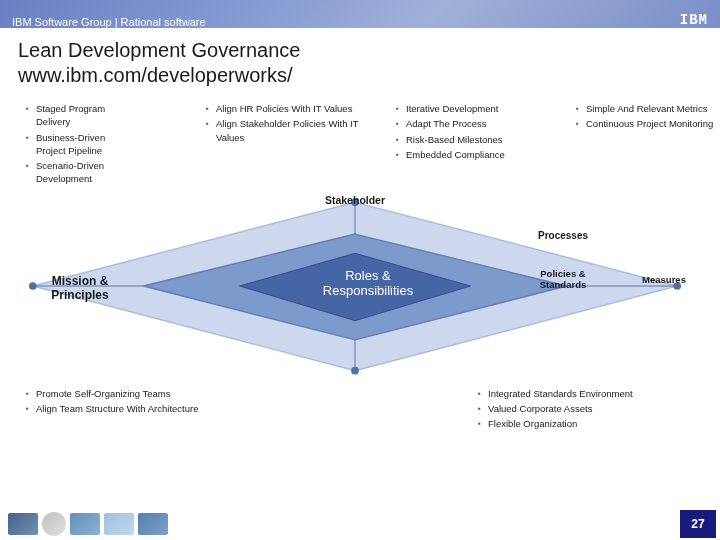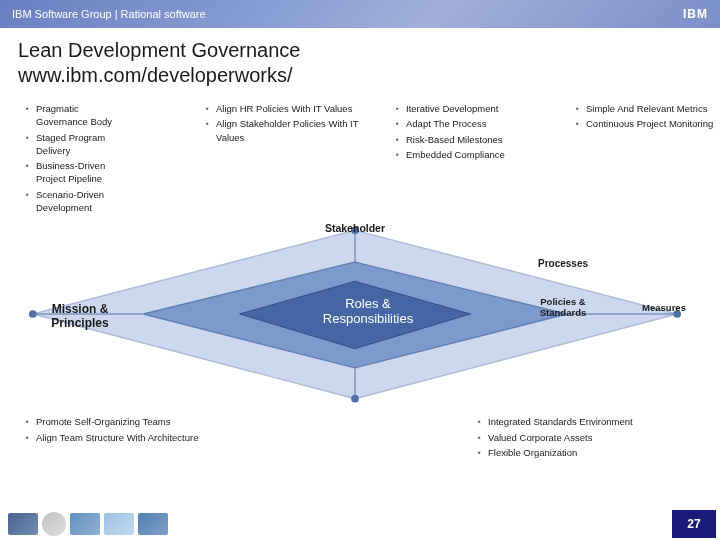--- a/index.html
+++ b/index.html
@@ -11,33 +11,34 @@
       background: #ffffff;
       overflow: hidden;
       position: relative;
     }
 
     
     .top-bar {
       background: linear-gradient(135deg, #6a7fc1 0%, #8a9fd4 40%, #a0b0d8 60%, #7a8fc8 100%);
       height: 28px;
       display: flex;
-      align-items: center;
+      align-items: flex-end;
       padding: 0 12px;
       justify-content: space-between;
     }
     .top-bar-title {
       color: #ffffff;
       font-size: 11px;
     }
     .ibm-logo {
       color: #ffffff;
       font-weight: bold;
-      font-size: 12px;
+      font-size: 14px;
       letter-spacing: 1px;
+      font-family: Liberation Mono, monospace;
     }
 
     
     .main {
       padding: 10px 28px 0 18px;
     }
 
     .page-title {
       font-size: 20px;
       color: #1a1a1a;
@@ -138,21 +139,21 @@
     .footer-img-placeholder {
       width: 30px;
       height: 22px;
       background: linear-gradient(135deg, #4a7fc1, #8ab0d0);
       border-radius: 2px;
     }
 
     .footer-page {
       background: #1a1a7a;
       color: white;
-      width: 44px;
+      width: 36px;
       height: 28px;
       display: flex;
       align-items: center;
       justify-content: center;
       font-size: 12px;
       font-weight: bold;
       margin-right: 4px;
     }
 
     .grid-row-top {
@@ -171,21 +172,20 @@
 <div class="main">
   <div class="page-title">
     <span>Lean Development Governance</span><br>
     <span>www.ibm.com/developerworks/</span>
   </div>
 
   <div class="grid-row-top">
 
     <div class="corner-box">
       <ul>
-        <li>Pragmatic<br>Governance Body</li>
         <li>Staged Program<br>Delivery</li>
         <li>Business-Driven<br>Project Pipeline</li>
         <li>Scenario-Driven<br>Development</li>
       </ul>
     </div>
 
     <div class="corner-box">
       <ul>
         <li>Align HR Policies With IT Values</li>
         <li>Align Stakeholder Policies With IT Values</li>

